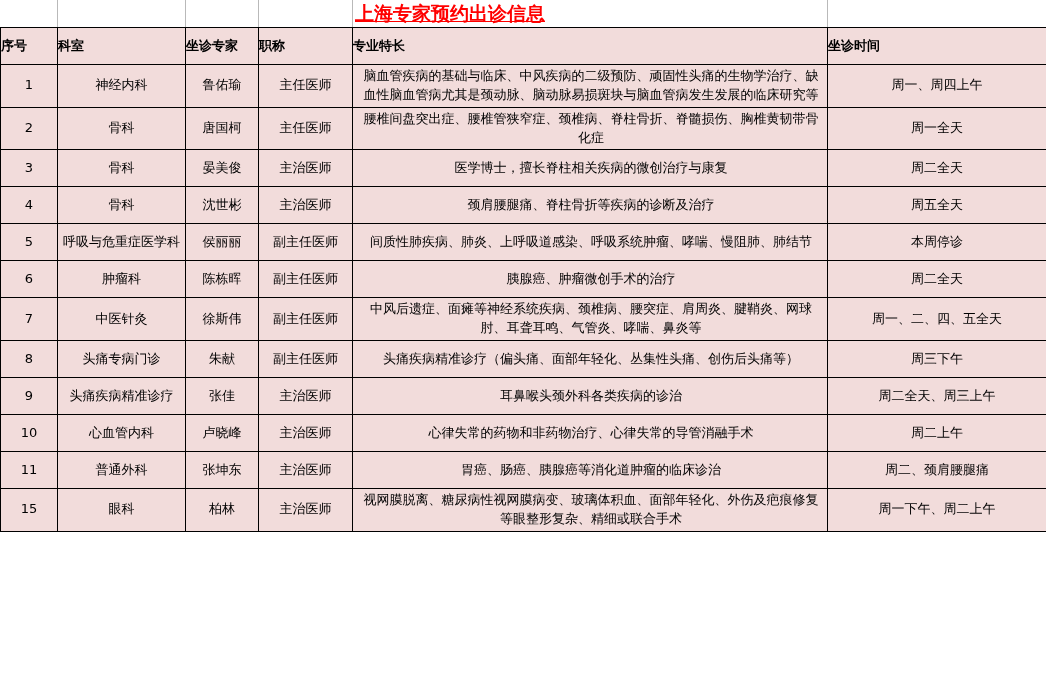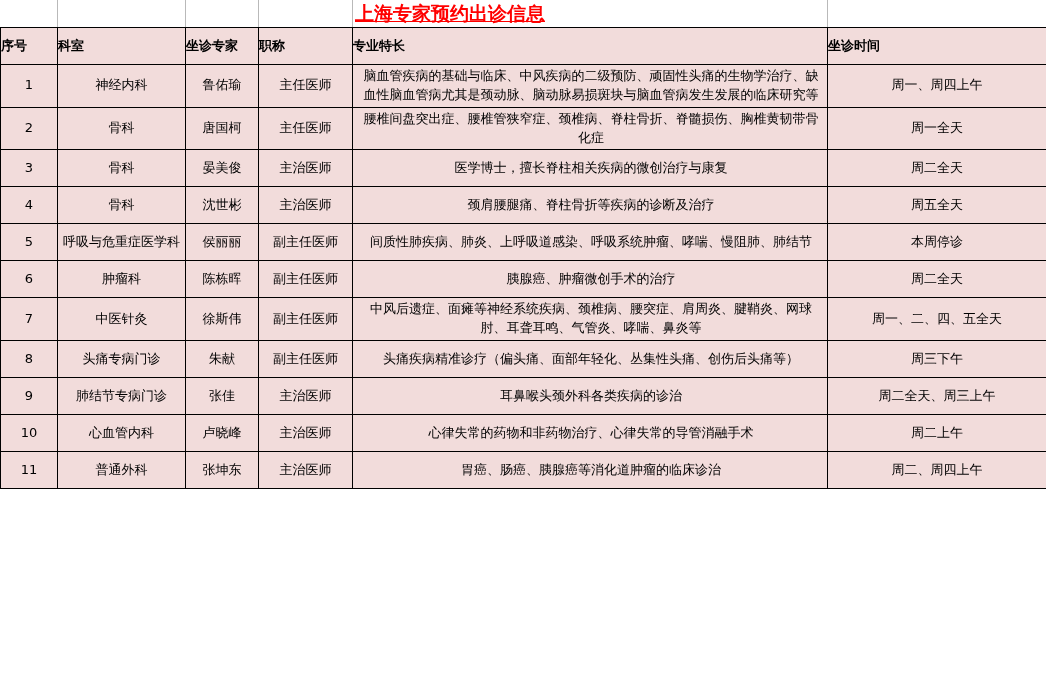--- a/index.html
+++ b/index.html
@@ -170,21 +170,21 @@
     <td class="cell">8</td>
     <td class="cell">头痛专病门诊</td>
     <td class="cell">朱献</td>
     <td class="cell">副主任医师</td>
     <td class="cell spec">头痛疾病精准诊疗（偏头痛、面部年轻化、丛集性头痛、创伤后头痛等）</td>
     <td class="cell">周三下午</td>
   </tr>
 
   <tr>
     <td class="cell">9</td>
-    <td class="cell">肺结节专病门诊</td>
+    <td class="cell">头痛疾病精准诊疗</td>
     <td class="cell">张佳</td>
     <td class="cell">主治医师</td>
     <td class="cell spec">耳鼻喉头颈外科各类疾病的诊治</td>
     <td class="cell">周二全天、周三上午</td>
   </tr>
 
   <tr>
     <td class="cell">10</td>
     <td class="cell">心血管内科</td>
     <td class="cell">卢晓峰</td>
@@ -192,20 +192,28 @@
     <td class="cell spec">心律失常的药物和非药物治疗、心律失常的导管消融手术</td>
     <td class="cell">周二上午</td>
   </tr>
 
   <tr>
     <td class="cell">11</td>
     <td class="cell">普通外科</td>
     <td class="cell">张坤东</td>
     <td class="cell">主治医师</td>
     <td class="cell spec">胃癌、肠癌、胰腺癌等消化道肿瘤的临床诊治</td>
-    <td class="cell">周二、周四上午</td>
-  </tr>
-
-
-
-
+    <td class="cell">周二、颈肩腰腿痛</td>
+  </tr>
+
+
+
+
+  <tr>
+    <td class="cell">15</td>
+    <td class="cell">眼科</td>
+    <td class="cell">柏林</td>
+    <td class="cell">主治医师</td>
+    <td class="cell spec">视网膜脱离、糖尿病性视网膜病变、玻璃体积血、面部年轻化、外伤及疤痕修复等眼整形复杂、精细或联合手术</td>
+    <td class="cell">周一下午、周二上午</td>
+  </tr>
 </tbody>
 </table>
 
 </body></html>

